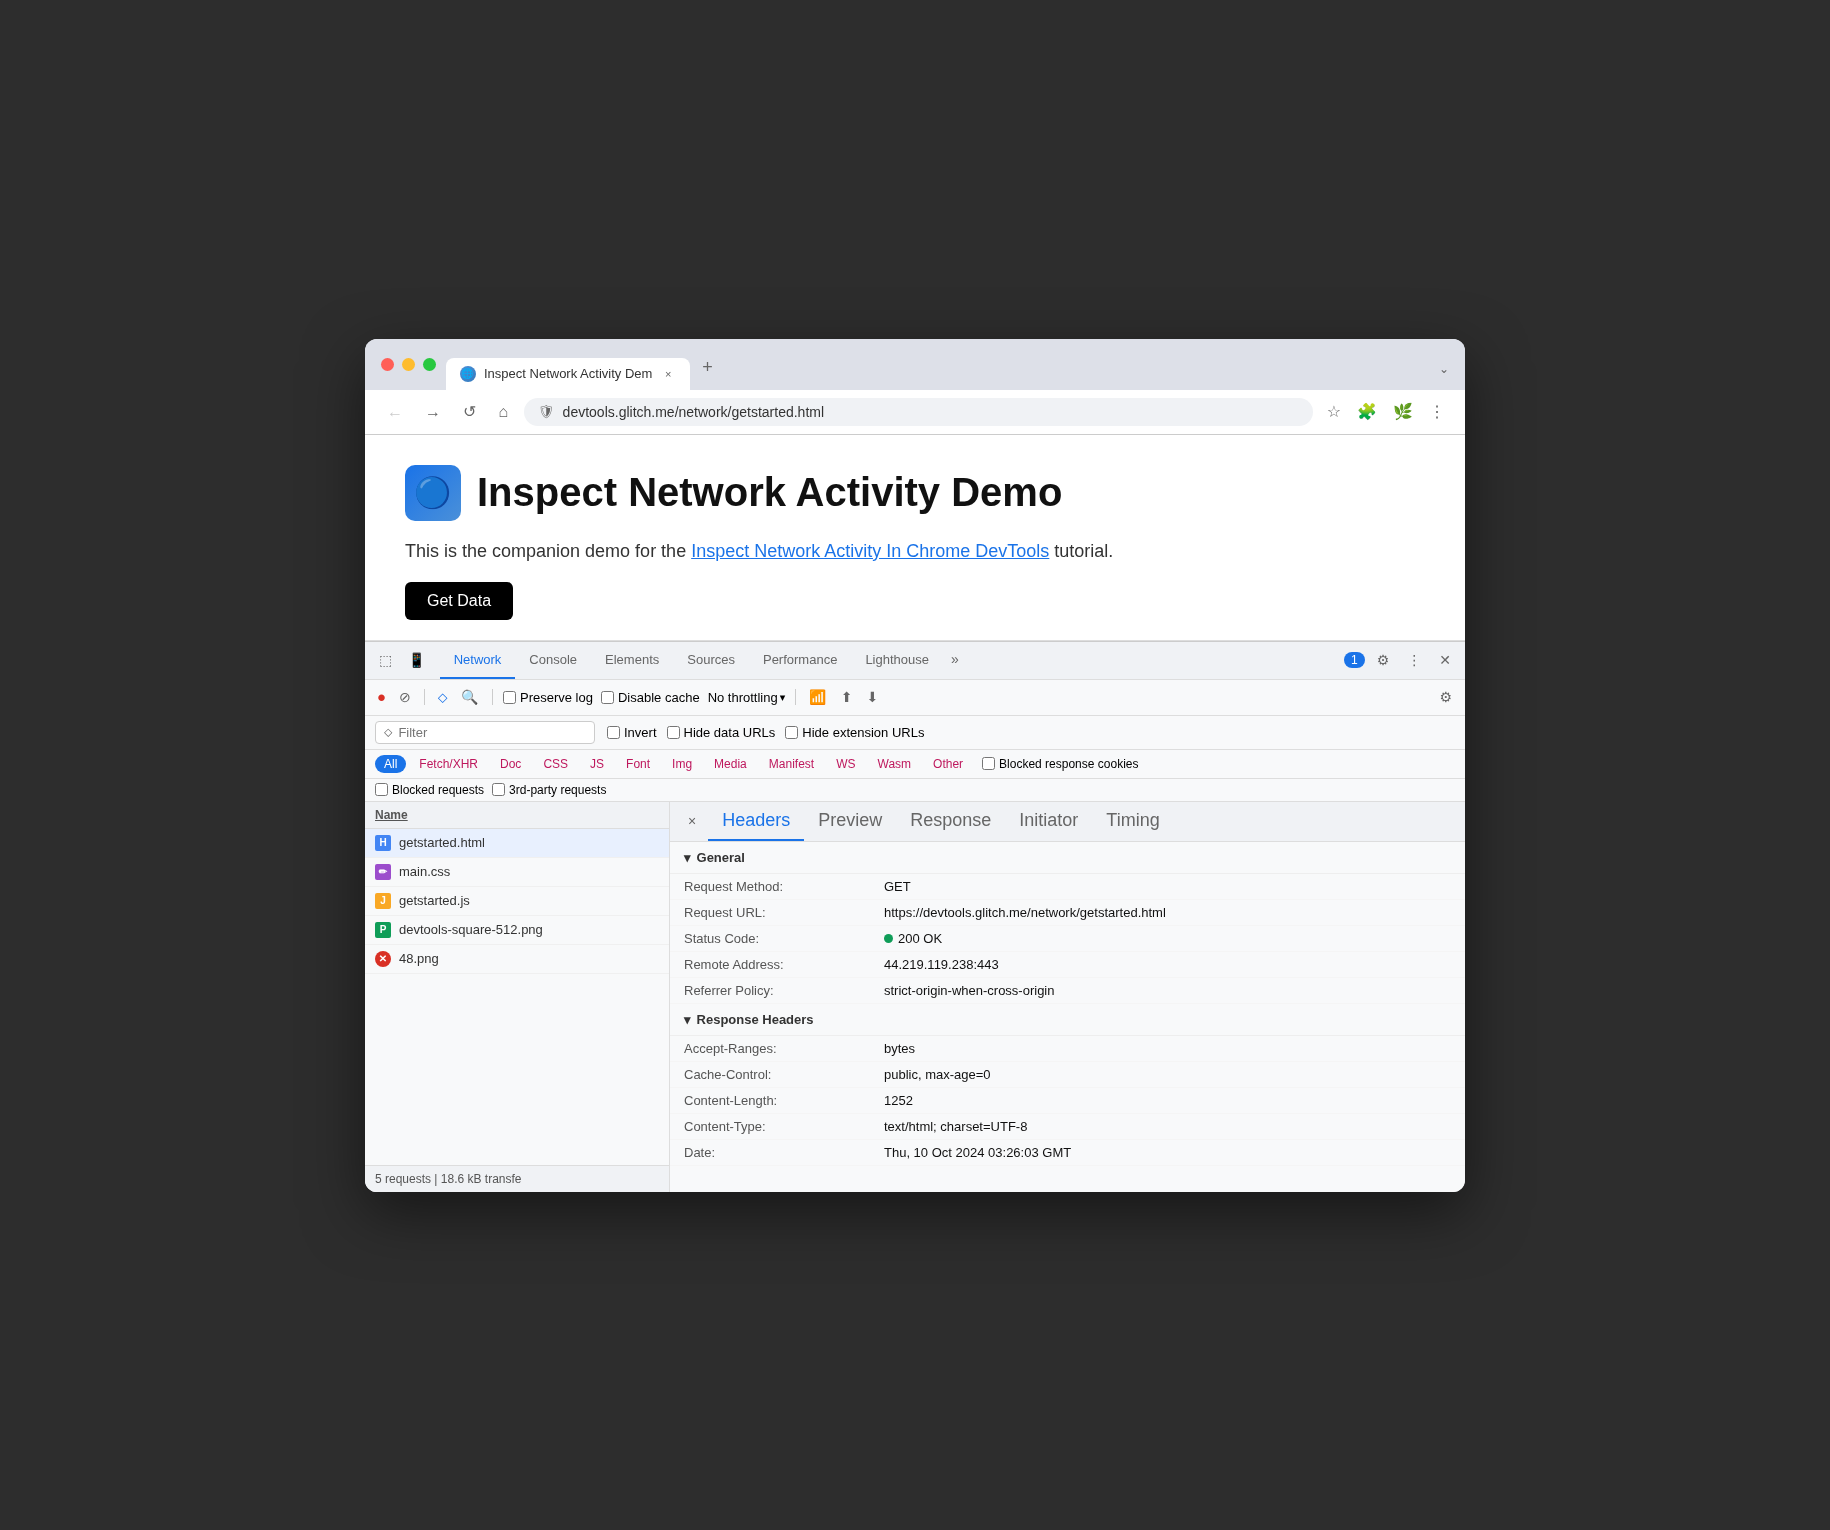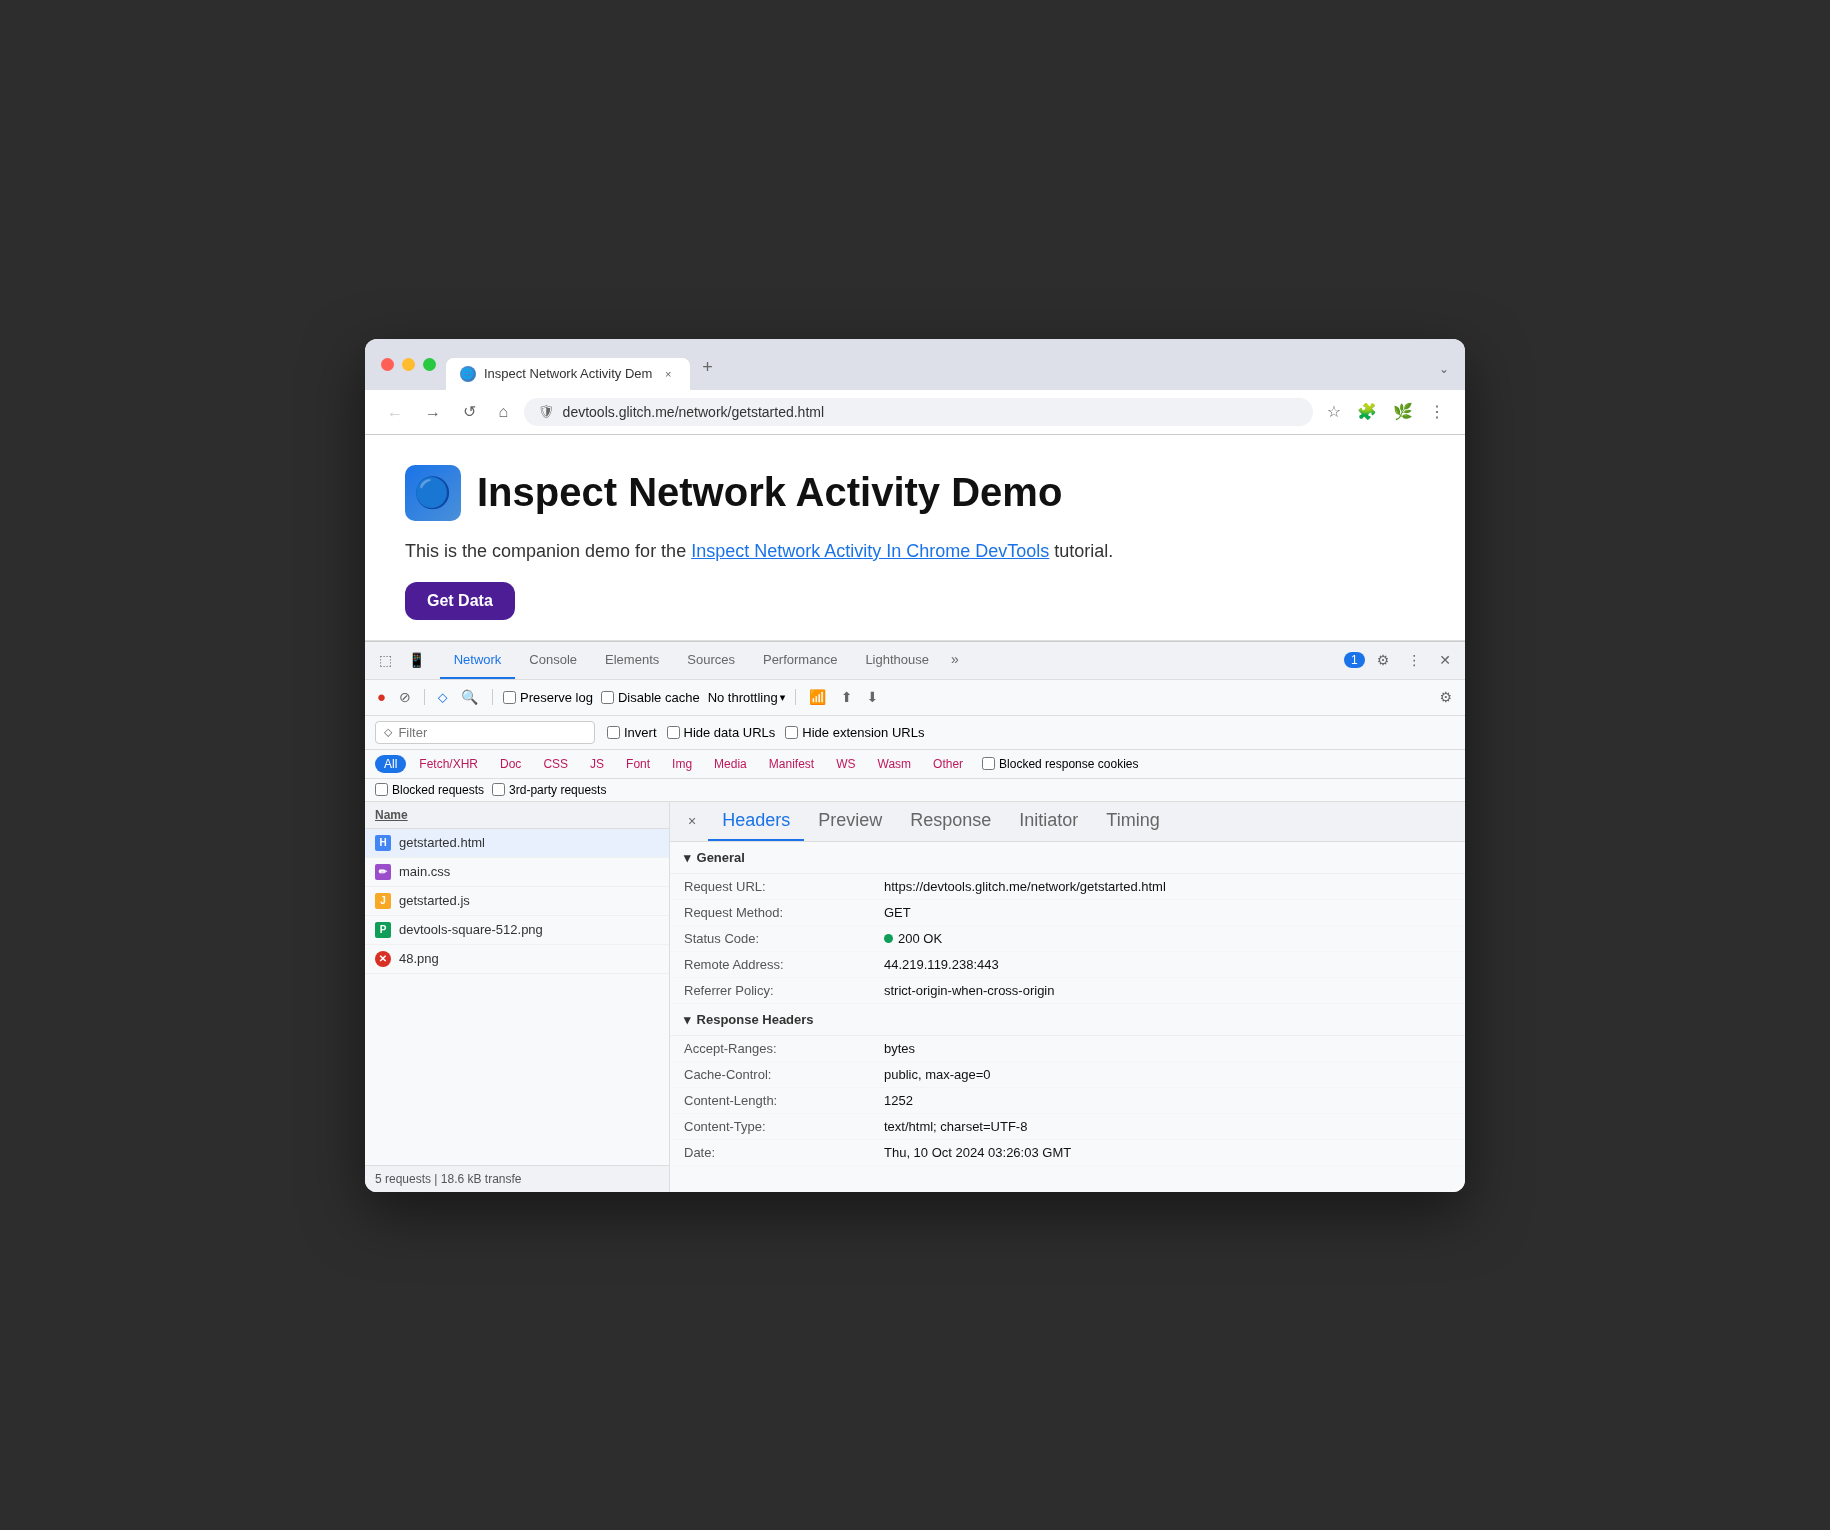--- a/index.html
+++ b/index.html
@@ -166,27 +166,27 @@
     .page-subtitle {
       font-size: 18px;
       color: #333;
       margin-bottom: 20px;
     }
     .page-subtitle a {
       color: #1a73e8;
       text-decoration: underline;
     }
     .get-data-btn {
-      background: #4c1d95;
+      background: #000000;
       color: white;
       border: none;
       padding: 10px 22px;
-      border-radius: 12px;
+      border-radius: 6px;
       font-size: 16px;
-      font-weight: 700;
+      font-weight: 400;
       cursor: pointer;
     }
     
     .devtools {
       background: #f8f9fa;
       border-top: 1px solid #ccc;
     }
     .devtools-tabs {
       display: flex;
       align-items: center;
@@ -658,26 +658,26 @@
         </div>
 
         <div class="headers-content">
 
           <div class="section-header">
             <span>▾</span>
             <span>General</span>
           </div>
 
           <div class="header-row">
+            <span class="header-key">Request Method:</span>
+            <span class="header-value">GET</span>
+          </div>
+          <div class="header-row">
             <span class="header-key">Request URL:</span>
             <span class="header-value">https://devtools.glitch.me/network/getstarted.html</span>
-          </div>
-          <div class="header-row">
-            <span class="header-key">Request Method:</span>
-            <span class="header-value">GET</span>
           </div>
           <div class="header-row">
             <span class="header-key">Status Code:</span>
             <span class="header-value">
               <span class="status-dot"></span>200 OK
             </span>
           </div>
           <div class="header-row">
             <span class="header-key">Remote Address:</span>
             <span class="header-value">44.219.119.238:443</span>

